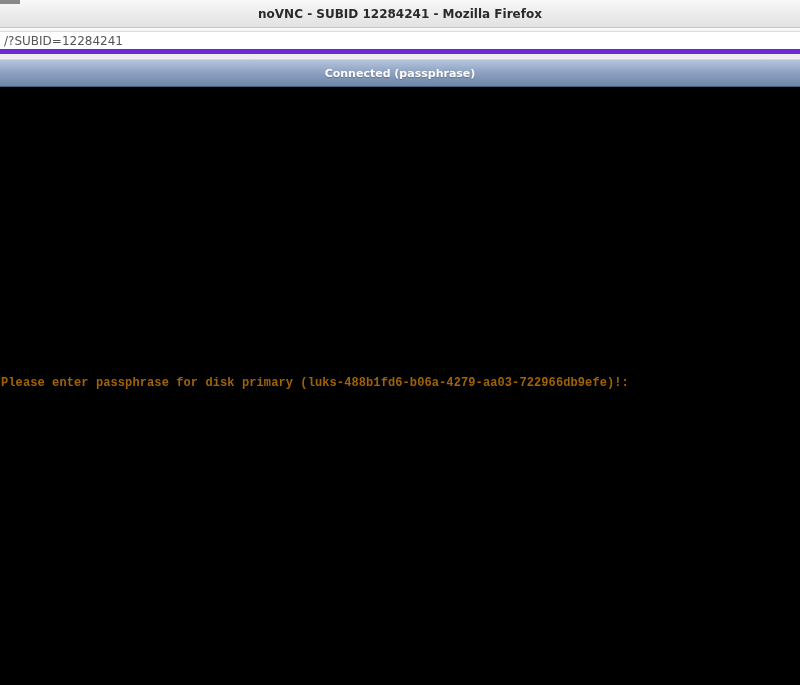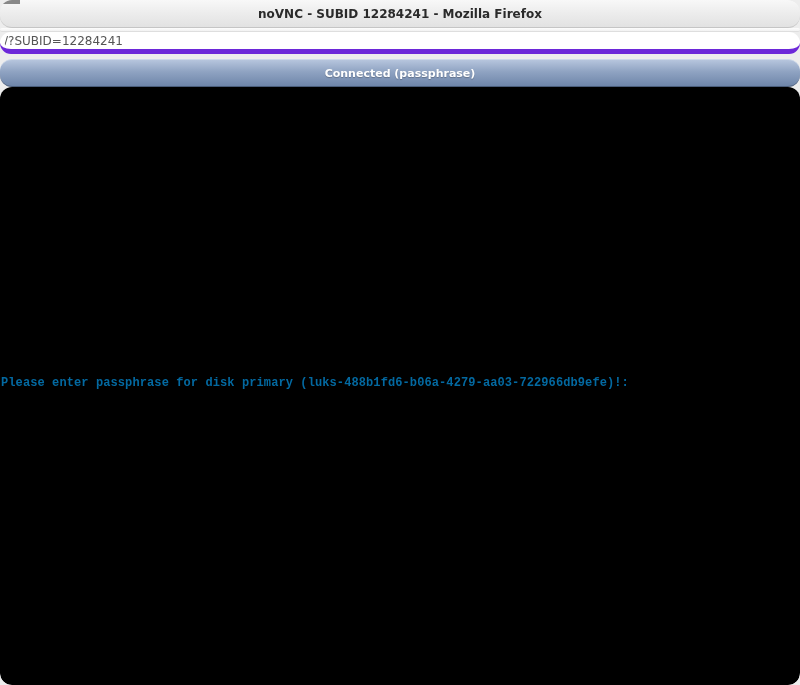--- a/index.html
+++ b/index.html
@@ -1,19 +1,18 @@
 <!DOCTYPE html>
 <html><head>
   <meta charset="utf-8">
   <style>
     * {
       margin: 0;
       padding: 0;
       box-sizing: border-box;
-      border-radius: 12px;
     }
     body {
       width: 800px;
       height: 685px;
       font-family: "DejaVu Sans", "Liberation Sans", Arial, sans-serif;
       background: #ededed;
       overflow: hidden;
     }
     .titlebar {
       height: 28px;
@@ -79,21 +78,21 @@
       color: #ffffff;
       text-shadow: 0 1px 1px rgba(0,0,0,0.25);
     }
     .vnc-canvas {
       width: 800px;
       height: 598px;
       background: #000000;
       position: relative;
       font-family: "Courier New", "Liberation Mono", monospace;
       font-size: 12px;
-      color: #0369a1;
+      color: #a16207;
       font-weight: bold;
     }
     .console-prompt {
       position: absolute;
       left: 1px;
       top: 289px;
       white-space: pre;
       letter-spacing: 0.1px;
     }
   </style>

